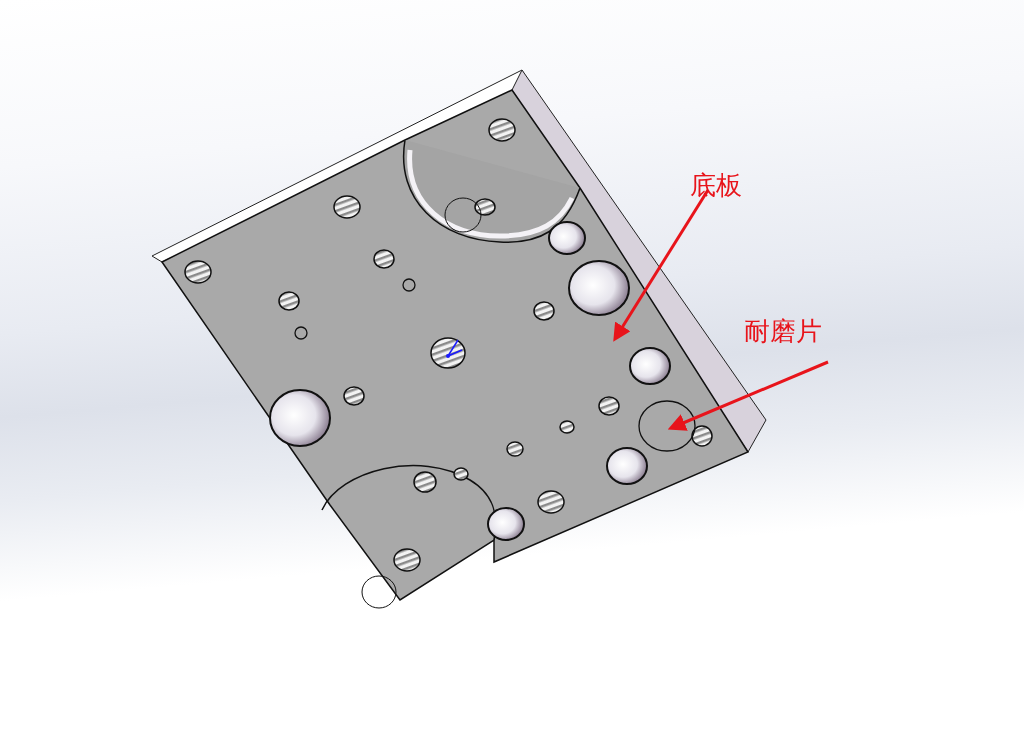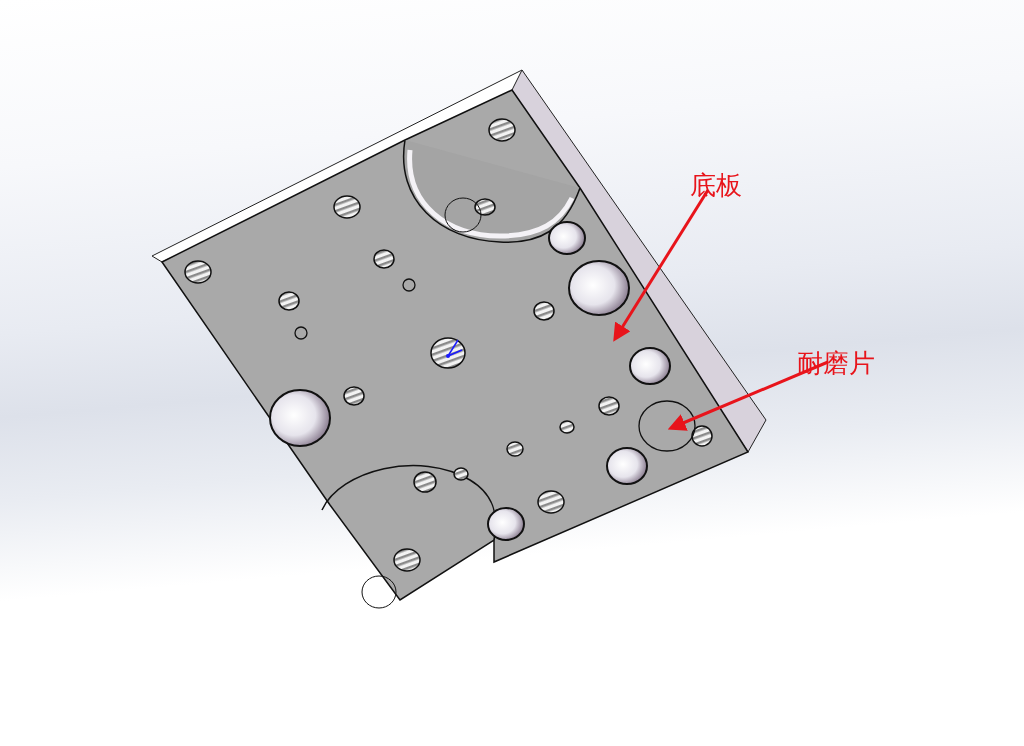--- a/index.html
+++ b/index.html
@@ -94,14 +94,14 @@
       <line x1="448" y1="356" x2="458" y2="340" stroke="#1a1aff" stroke-width="1.5"></line>
       <line x1="448" y1="356" x2="462" y2="350" stroke="#1a1aff" stroke-width="1.5"></line>
       <circle cx="448" cy="356" r="2" fill="#1a1aff"></circle>
     </g>
 
     <line x1="708" y1="190" x2="618" y2="334" stroke="#e8141b" stroke-width="3" marker-end="url(#arrowhead)"></line>
     <line x1="828" y1="362" x2="676" y2="426" stroke="#e8141b" stroke-width="3" marker-end="url(#arrowhead)"></line>
   </svg>
 
   <div class="label" style="left:690px; top:172px;">底板</div>
-  <div class="label" style="left:797px; top:318px;margin-top:32px;">耐磨片</div>
+  <div class="label" style="left:744px; top:318px;">耐磨片</div>
 </div>
 
 </body></html>

